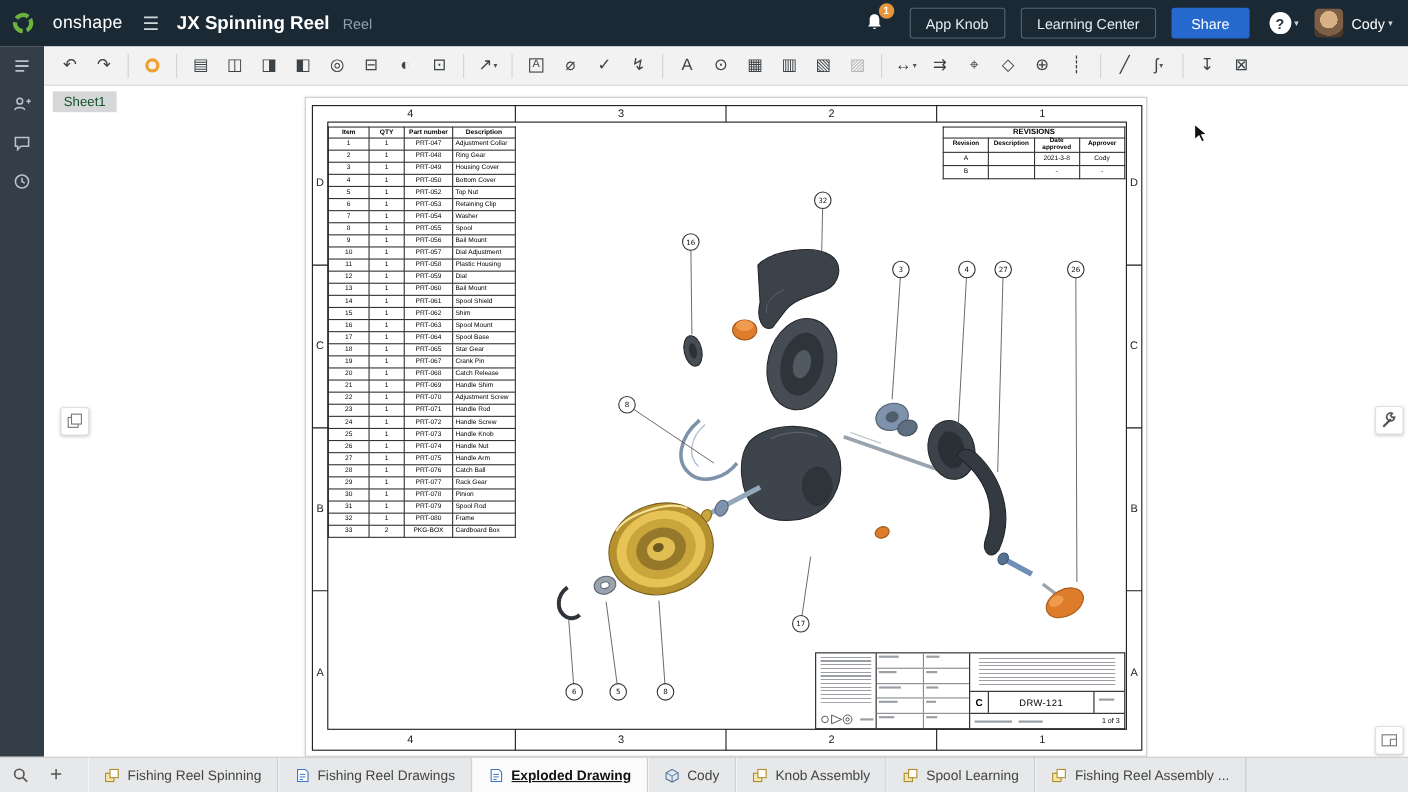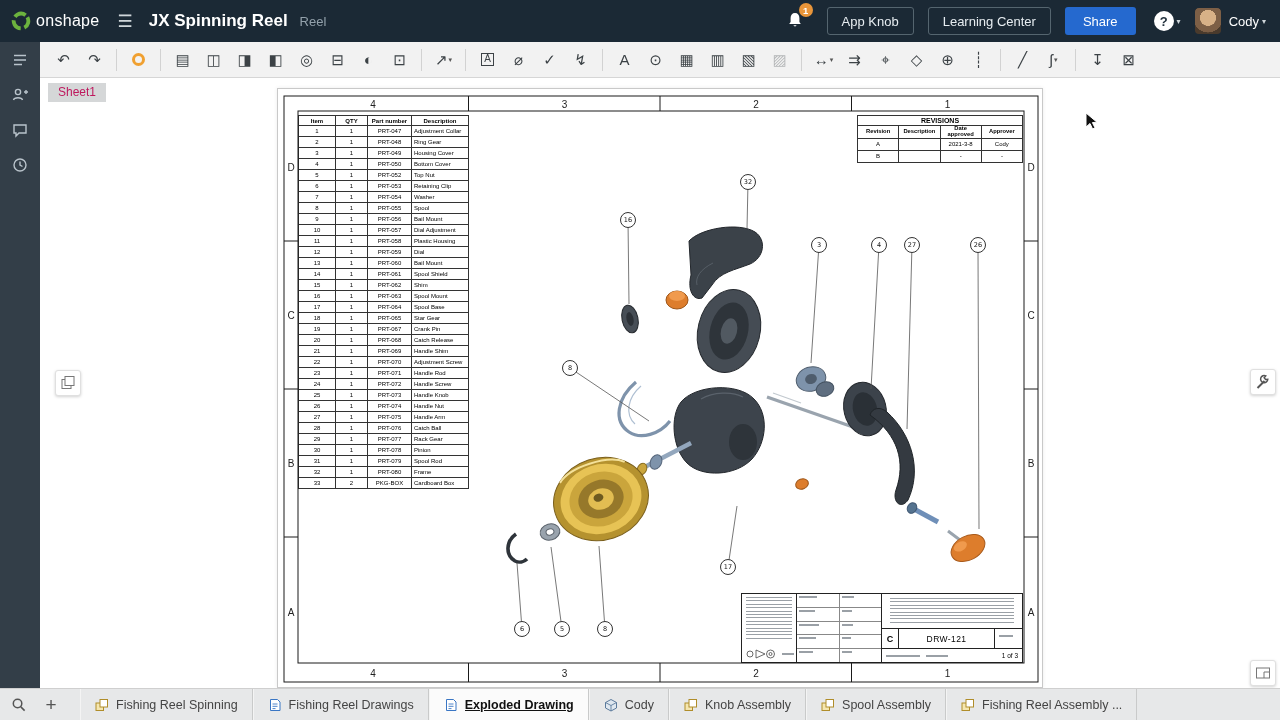--- a/index.html
+++ b/index.html
@@ -2,21 +2,21 @@
 <html style="--topbar-bg: #1b2935; --rail-bg: #333e48; --share-blue: #2569cf; --badge-orange: #e8953a; --update-orange: #f0a030; --gold: #caa53c; --orange: #dd7d2c;"><head>
 <meta charset="utf-8">
 <style>
   * { margin:0; padding:0; box-sizing:border-box; }
   html,body { width:1280px; height:720px; overflow:hidden; background:#fff;
               font-family:"Liberation Sans", sans-serif; }
 
   
   .topbar { position:absolute; left:0; top:0; width:1280px; height:42px;
             background:var(--topbar-bg); display:flex; align-items:center; color:#fff; z-index:20; }
-  .logo { display:flex; align-items:center; gap:4px; margin-left:10px; cursor:pointer; }
+  .logo { display:flex; align-items:center; gap:16px; margin-left:10px; cursor:pointer; }
   .logo span { font-size:16px; color:#fff; letter-spacing:.3px; }
   .hamburger { margin-left:18px; font-size:17px; color:#cfd6da; cursor:pointer; }
   .doc-title { margin-left:16px; display:flex; align-items:baseline; }
   .doc-title .t { font-size:17px; font-weight:bold; }
   .doc-title .ws { font-size:13px; color:#93a1ab; margin-left:12px; }
   .spacer { flex:1; }
   .bell { position:relative; margin-right:20px; cursor:pointer; width:22px; height:22px; }
   .badge { position:absolute; top:-7px; right:-6px; min-width:14px; height:14px; border-radius:8px;
            background:var(--badge-orange); color:#fff; font-size:9.5px; font-weight:bold;
            display:flex; align-items:center; justify-content:center; padding:0 3px; }
@@ -47,21 +47,21 @@
   .tb-sep { width:1px; height:22px; background:#d2d2d2; margin:0 6px; }
 
   
   .rail { position:absolute; left:0; top:42px; width:40px; height:646px; background:var(--rail-bg); z-index:15; }
   .rbtn { width:40px; height:35px; display:flex; align-items:center; justify-content:center;
           color:#b9c3cb; cursor:pointer; }
   .rbtn svg { width:18px; height:18px; }
 
   
   .canvas { position:absolute; left:40px; top:78px; width:1240px; height:610px; background:#fff; }
-  .sheet-chip { position:absolute; left:8px; top:5px; background:#d5d7d8; color:#be185d; font-size:12px;
+  .sheet-chip { position:absolute; left:8px; top:5px; background:#d5d7d8; color:#14532d; font-size:12px;
                 padding:2px 10px 3px; cursor:pointer; }
   .paper { position:absolute; left:237px; top:10px; width:766px; height:600px; background:#fff;
            border:1px solid #c9c9c9; box-shadow:0 0 4px rgba(0,0,0,.08); }
   .paper svg.overlay { position:absolute; inset:0; width:766px; height:600px; pointer-events:none; z-index:5; }
   .zone { position:absolute; transform:translate(-50%,-50%); font-size:10px; color:#222; z-index:3; }
 
   table.bom { position:absolute; left:20px; top:26px; width:170px; border-collapse:collapse;
               table-layout:fixed; z-index:4; background:#fff; }
   table.bom th { border:1px solid #333; font-size:6px; font-weight:bold; height:10px; line-height:1; }
   table.bom td { border:1px solid #333; font-size:6px; height:11px; line-height:1; text-align:center;
@@ -818,21 +818,21 @@
         </span>
         <span class="tab-label">Knob Assembly</span>
       </div>
       <div class="tab">
         <span class="tab-icon">
           <svg viewBox="0 0 14 14">
             <rect x="1" y="5" width="7.5" height="7.5" fill="#f5e6b0" stroke="#b08d2a"></rect>
             <rect x="5" y="1.5" width="7.5" height="7.5" fill="#fff" stroke="#b08d2a"></rect>
           </svg>
         </span>
-        <span class="tab-label">Spool Assembly</span>
+        <span class="tab-label">Spool Learning</span>
       </div>
       <div class="tab">
         <span class="tab-icon">
           <svg viewBox="0 0 14 14">
             <rect x="1" y="5" width="7.5" height="7.5" fill="#f5e6b0" stroke="#b08d2a"></rect>
             <rect x="5" y="1.5" width="7.5" height="7.5" fill="#fff" stroke="#b08d2a"></rect>
           </svg>
         </span>
         <span class="tab-label">Fishing Reel Assembly ...</span>
       </div>

